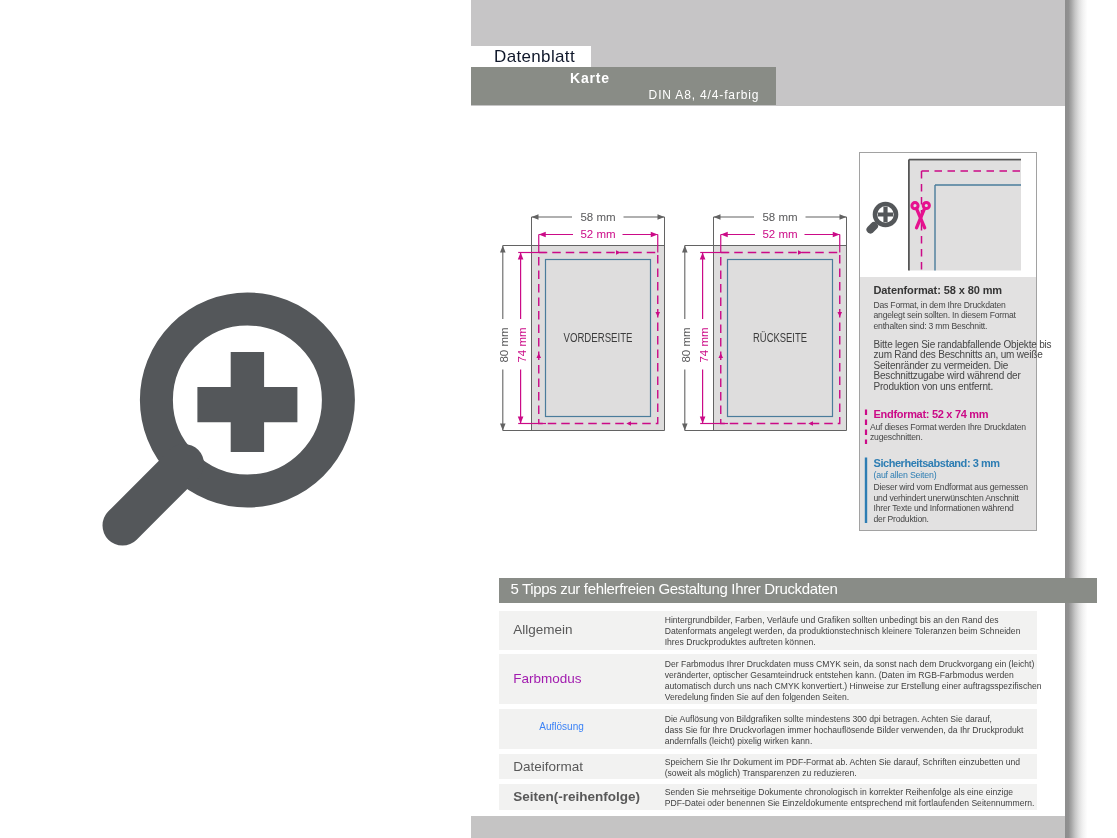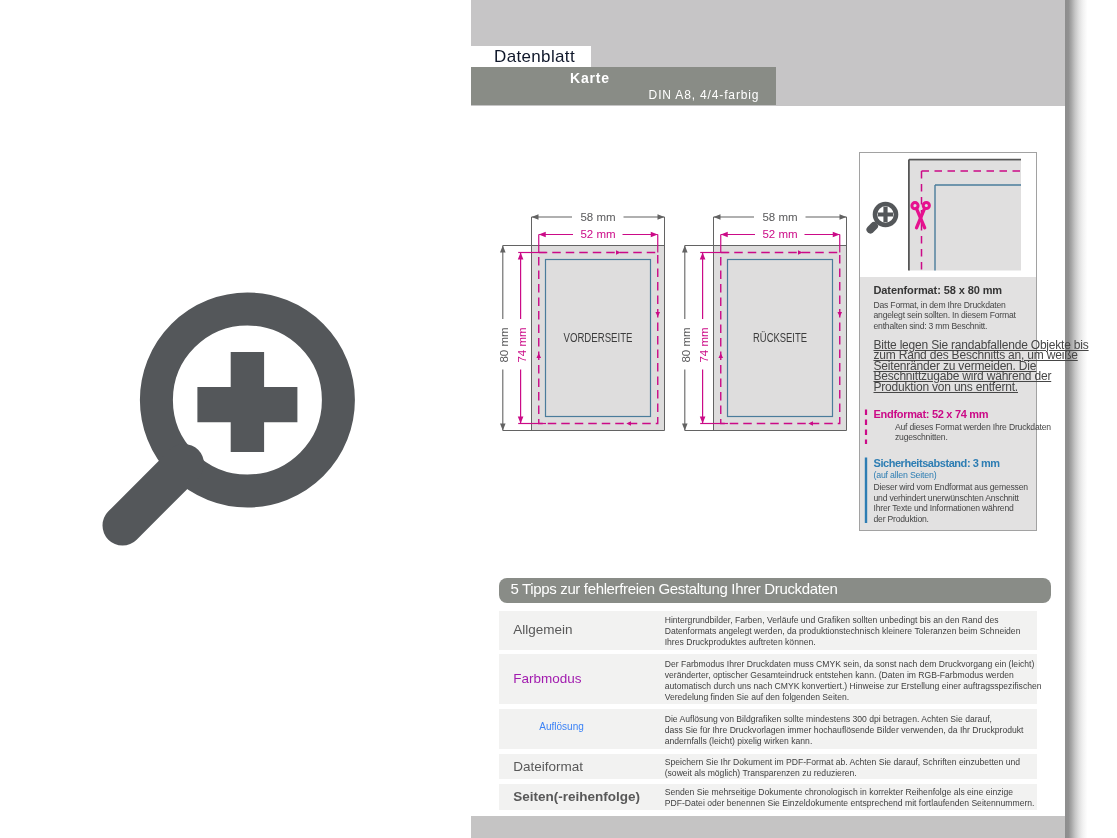--- a/index.html
+++ b/index.html
@@ -161,40 +161,40 @@
 
   <line x1="866" y1="409.5" x2="866" y2="444" stroke="#cb0a87" stroke-width="2.2" stroke-dasharray="5.5 4.5"></line>
   <line x1="866" y1="457.5" x2="866" y2="523" stroke="#2d7db3" stroke-width="2.4"></line>
 </svg>
 
 <div class="abs nw" style="left:873.5px;top:284.3px;font-size:11px;font-weight:bold;color:#353535;letter-spacing:-0.1px;">Datenformat: 58 x 80 mm</div>
 <div class="abs nw" style="left:873.5px;top:299.8px;font-size:8.6px;line-height:10.5px;color:#464646;letter-spacing:-0.2px;">
 Das Format, in dem Ihre Druckdaten<br>
 angelegt sein sollten. In diesem Format<br>
 enthalten sind: 3 mm Beschnitt.</div>
-<div class="abs nw" style="left:873.5px;top:339.5px;font-size:12px;line-height:10.5px;color:#464646;letter-spacing:-0.2px;text-decoration:underline;">
+<div class="abs nw" style="left:873.5px;top:339.5px;font-size:10px;line-height:10.5px;color:#464646;letter-spacing:-0.2px;">
 Bitte legen Sie randabfallende Objekte bis<br>
 zum Rand des Beschnitts an, um weiße<br>
 Seitenränder zu vermeiden. Die<br>
 Beschnittzugabe wird während der<br>
 Produktion von uns entfernt.</div>
 <div class="abs nw" style="left:873.5px;top:408.3px;font-size:11px;font-weight:bold;color:#cb0a87;letter-spacing:-0.3px;text-align:right;">Endformat: 52 x 74 mm</div>
-<div class="abs nw" style="left:895px;top:421.5px;font-size:8.6px;line-height:10.5px;color:#464646;letter-spacing:-0.2px;">
+<div class="abs nw" style="left:870px;top:421.5px;font-size:8.6px;line-height:10.5px;color:#464646;letter-spacing:-0.2px;">
 Auf dieses Format werden Ihre Druckdaten<br>
 zugeschnitten.</div>
 <div class="abs nw" style="left:873.5px;top:457.4px;font-size:11px;font-weight:bold;color:#2d7db3;letter-spacing:-0.45px;">Sicherheitsabstand: 3 mm</div>
 <div class="abs nw" style="left:873.5px;top:470.3px;font-size:8.8px;color:#2d7db3;letter-spacing:-0.2px;">(auf allen Seiten)</div>
 <div class="abs nw" style="left:873.5px;top:482px;font-size:8.6px;line-height:10.5px;color:#464646;letter-spacing:-0.2px;">
 Dieser wird vom Endformat aus gemessen<br>
 und verhindert unerwünschten Anschnitt<br>
 Ihrer Texte und Informationen während<br>
 der Produktion.</div>
 
-<div class="abs nw" style="left:499px;top:577.6px;width:552px;height:25.8px;background:#898c87;
-     font-size:15px;color:#fff;line-height:21.5px;text-indent:11.5px;letter-spacing:-0.35px;border-radius:8px;">5 Tipps zur fehlerfreien Gestaltung Ihrer Druckdaten</div>
+<div class="abs nw" style="left:499px;top:577.6px;width:598px;height:25.8px;background:#898c87;
+     font-size:15px;color:#fff;line-height:21.5px;text-indent:11.5px;letter-spacing:-0.35px;">5 Tipps zur fehlerfreien Gestaltung Ihrer Druckdaten</div>
 
 <div class="abs" style="left:499px;top:610.9px;width:538px;height:38.7px;background:#f2f2f1;"></div>
 <div class="abs nw" style="left:513.3px;top:622px;font-size:13.5px;color:#585858;">Allgemein</div>
 <div class="abs nw" style="left:664.7px;top:615px;font-size:8.6px;line-height:11.2px;color:#3f3f3f;">
 Hintergrundbilder, Farben, Verläufe und Grafiken sollten unbedingt bis an den Rand des<br>
 Datenformats angelegt werden, da produktionstechnisch kleinere Toleranzen beim Schneiden<br>
 Ihres Druckproduktes auftreten können.</div>
 
 <div class="abs" style="left:499px;top:654.3px;width:538px;height:50px;background:#f2f2f1;"></div>
 <div class="abs nw" style="left:513.3px;top:671px;font-size:13.5px;color:#a21caf;">Farbmodus</div>

